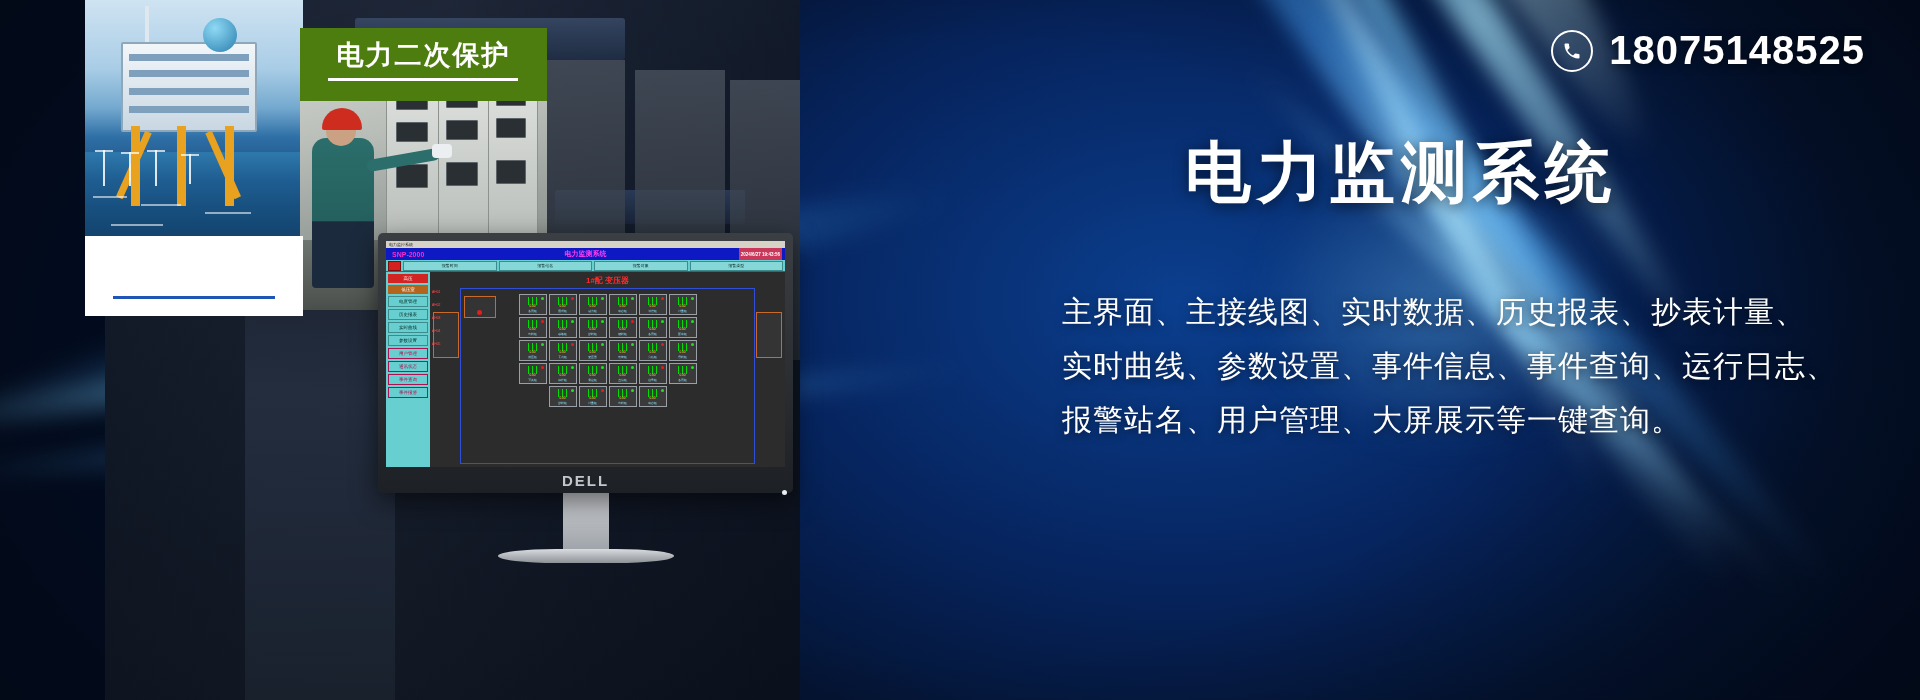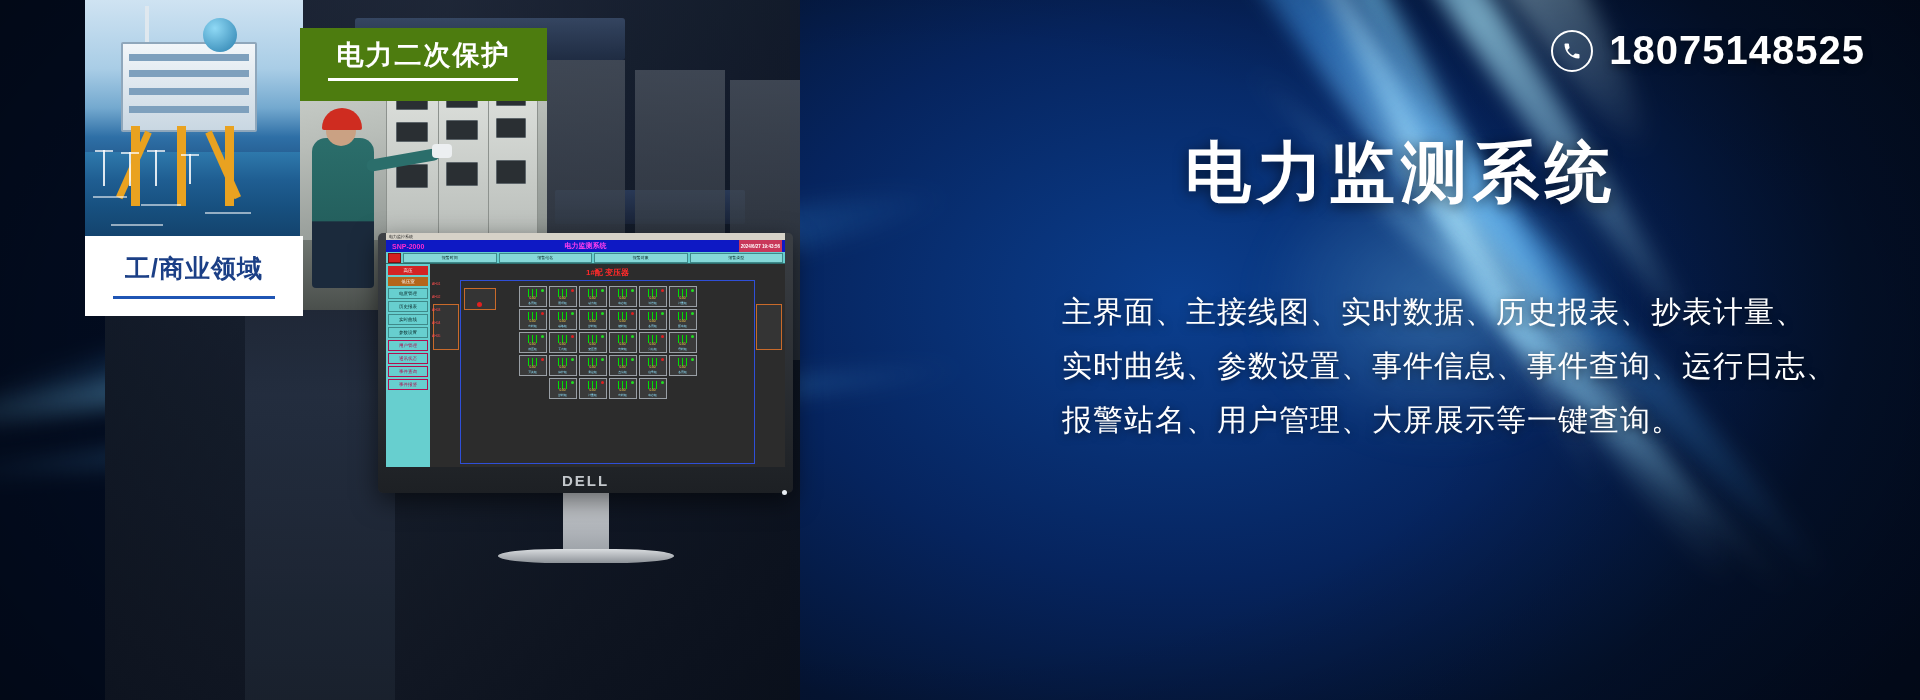--- a/index.html
+++ b/index.html
@@ -120,21 +120,21 @@
 
   
   .card-white{position:absolute;left:85px;top:236px;width:218px;height:80px;background:#fff;}
   .card-white .txt{position:absolute;left:0;right:0;top:16px;text-align:center;color:#1b3f86;
     font-size:25px;font-weight:bold;letter-spacing:1px;}
   .card-white .rule{position:absolute;left:28px;width:162px;top:60px;height:3px;background:#1f55b4;}
 
   
   .monitor{position:absolute;left:378px;top:233px;width:415px;height:260px;}
   .mon-bezel{position:absolute;inset:0;background:linear-gradient(180deg,#3b3f44,#1d2024);
-    border-radius:5px;padding:0 8px 26px 8px;box-sizing:border-box;
+    border-radius:5px;padding:8px 8px 26px 8px;box-sizing:border-box;
     box-shadow:0 8px 26px rgba(0,0,0,.55);}
   .mon-screen{position:relative;width:100%;height:100%;background:#2b2b2b;overflow:hidden;}
   .mon-foot{position:absolute;left:50%;transform:translateX(-50%);bottom:-62px;width:46px;height:62px;
     background:linear-gradient(180deg,#cfd2d6,#9ba0a6);}
   .mon-base{position:absolute;left:50%;transform:translateX(-50%);bottom:-70px;width:176px;height:14px;
     background:linear-gradient(180deg,#d9dcdf,#8d9298);border-radius:40%/60%;}
   .mon-logo{position:absolute;left:50%;transform:translateX(-50%);bottom:4px;color:#c3c7cb;
     font-size:15px;letter-spacing:2px;font-weight:bold;}
   .mon-dot{position:absolute;right:6px;bottom:-2px;width:5px;height:5px;border-radius:50%;background:#e8eef4;}
 
@@ -272,21 +272,20 @@
       <div class="op-arm"></div>
       <div class="op-glove"></div>
     </div>
 
     <div class="card-blue">
       <div class="txt">电力二次保护</div>
       <div class="rule"></div>
     </div>
 
     <div class="card-white">
-      <div class="txt">工/商业领域</div>
       <div class="rule"></div>
     </div>
   </div>
 
   <div class="monitor">
     <div class="mon-foot"></div>
     <div class="mon-base"></div>
     <div class="mon-bezel">
       <div class="mon-screen">
 

